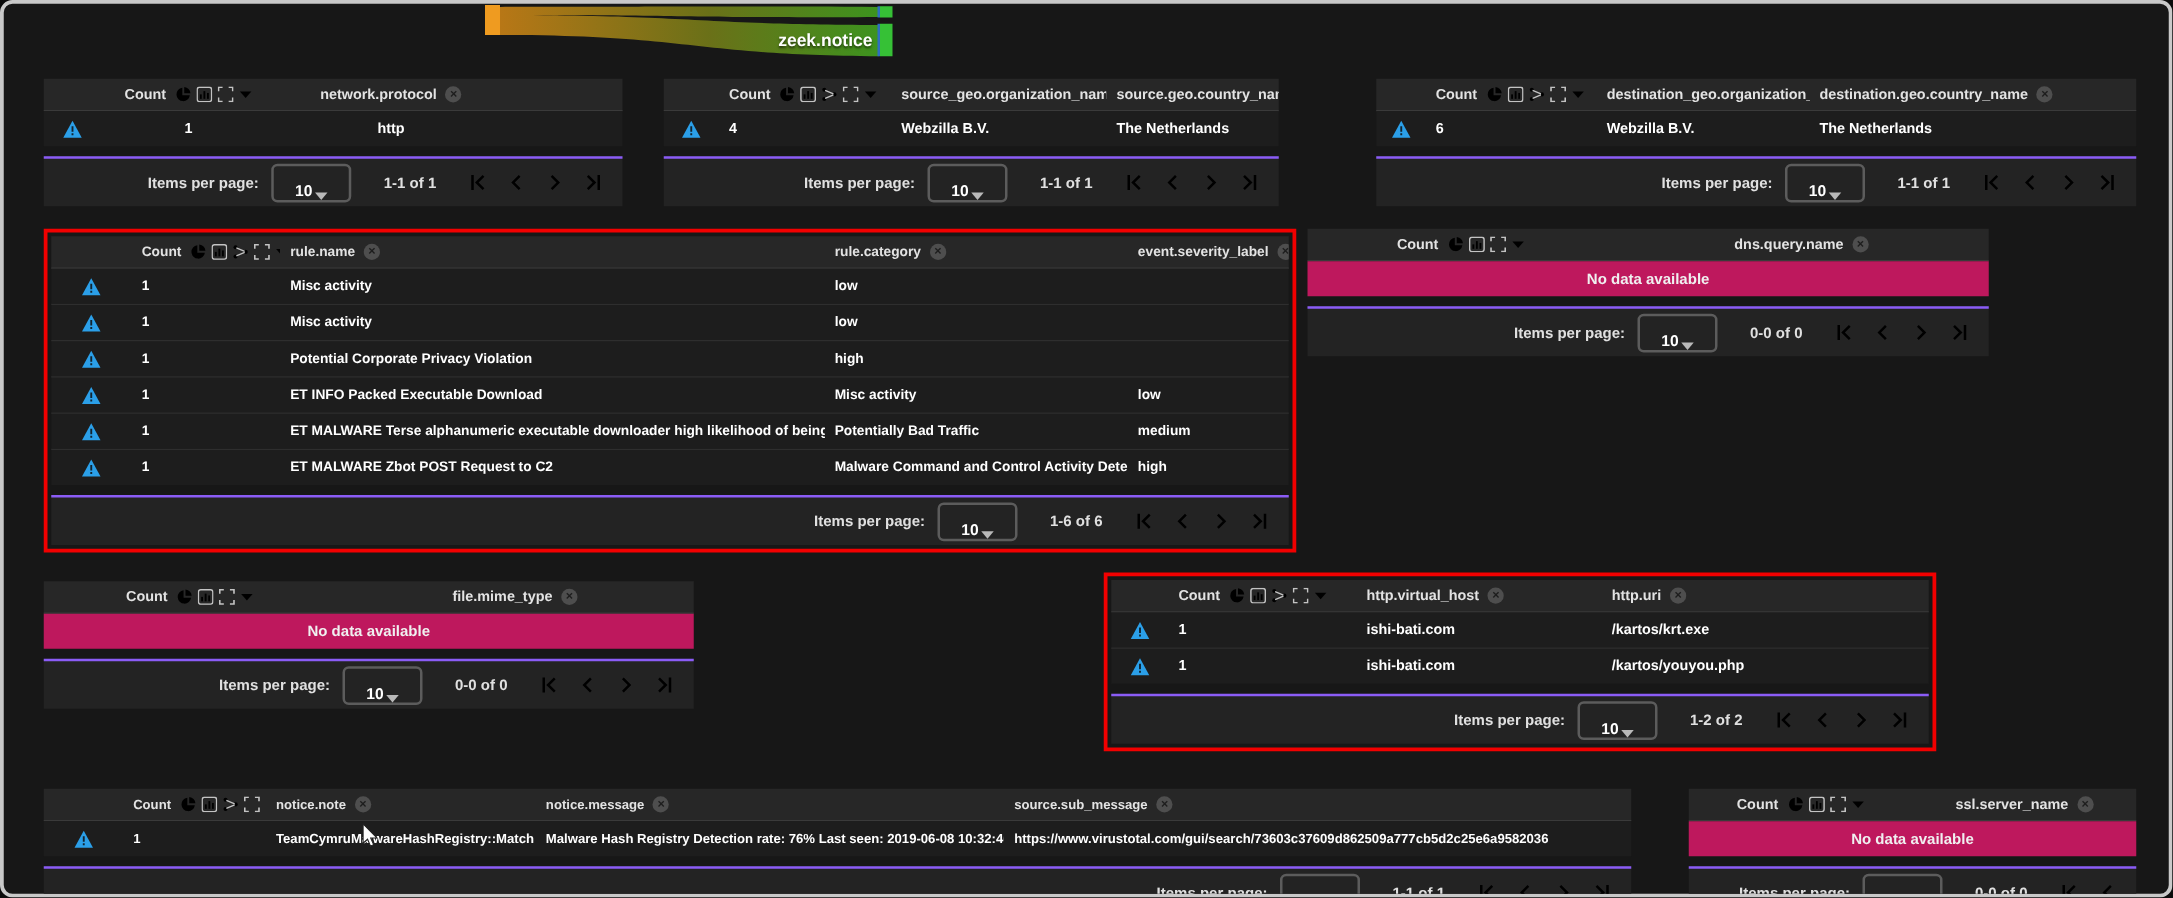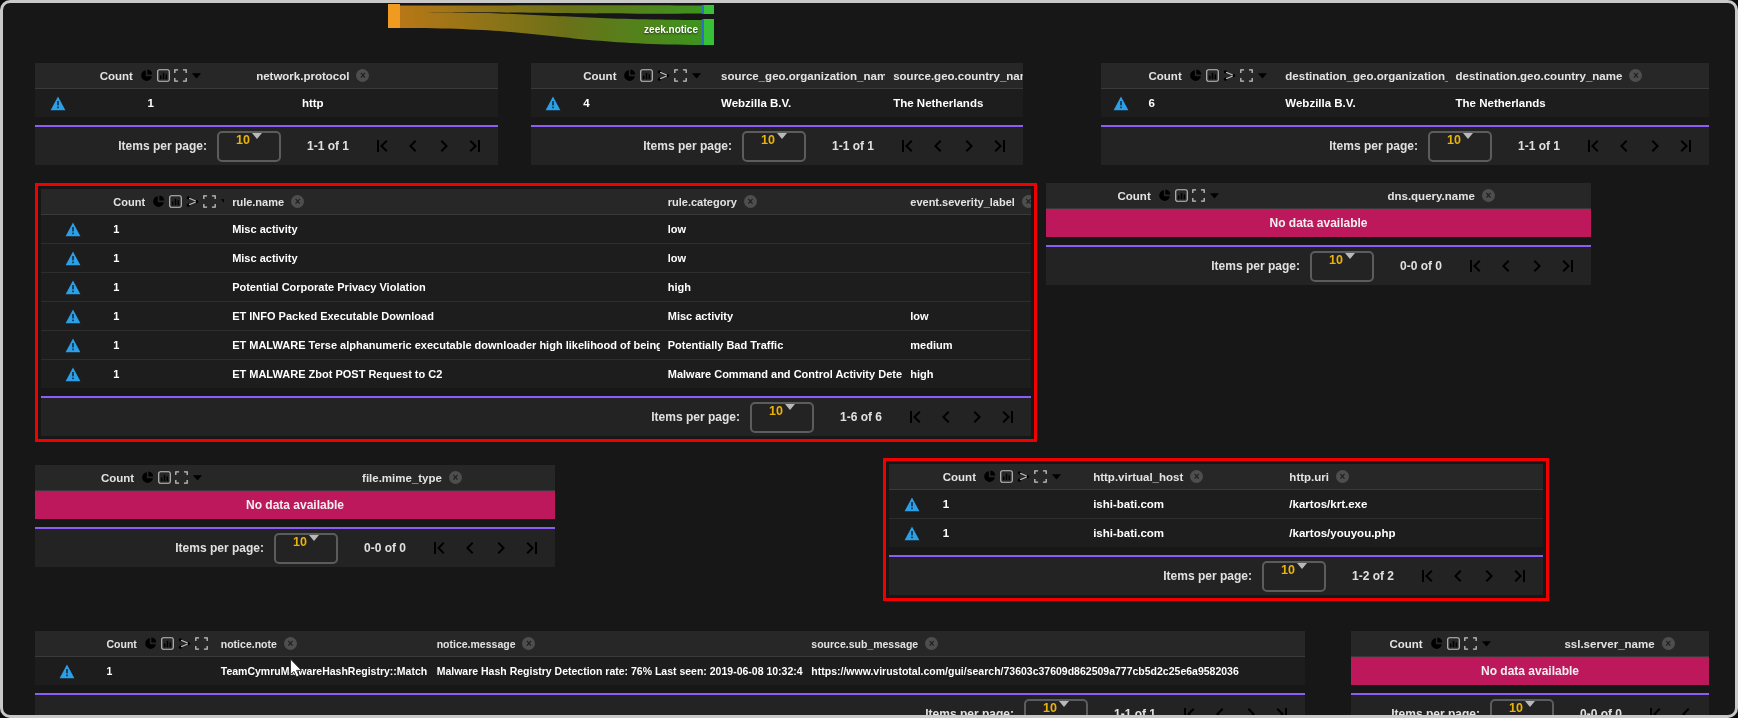--- a/index.html
+++ b/index.html
@@ -30,30 +30,30 @@
   .hicons{display:inline-flex;align-items:center;gap:4px;margin-left:7px;color:#c3c3c3;}
   .hic{width:13px;height:13px;flex:0 0 auto;}
   .hic.small{width:11px;height:8px;}
   .xc{flex:0 0 auto;width:13px;height:13px;margin-left:7px;border-radius:50%;background:#4e4e4e;color:#1d1d1d;
       font-size:10px;line-height:13px;text-align:center;font-weight:bold;}
   .warn{width:16px;height:15px;}
   .pfoot{margin-top:8px;height:38px;background:#232323;border-top:2px solid #8b5cf6;
          display:flex;align-items:center;justify-content:flex-end;
          color:#e0e0e0;font-size:12px;font-weight:bold;padding-right:14px;}
   .sel{min-width:60px;height:27px;border:2px solid #5c5c5c;border-radius:5px;margin-left:10px;
-       display:flex;align-items:flex-start;justify-content:center;gap:2px;color:#eab308;font-size:12.5px;}
+       display:flex;align-items:flex-end;justify-content:center;gap:2px;color:#ffffff;font-size:12.5px;}
   .sc{width:0;height:0;border-left:5px solid transparent;border-right:5px solid transparent;border-top:6px solid #b9b9b9;}
   .range{margin-left:26px;}
   .pg{display:flex;align-items:center;gap:13px;margin-left:24px;color:#8a8a8a;}
   .pgb{width:18px;height:18px;display:flex;align-items:center;justify-content:center;}
   .pgb svg{width:18px;height:18px;}
   .redbox{border:3px solid #f20000;padding:3px;}
   #sankey{position:absolute;left:380px;top:0;}
   #sankey-label{position:absolute;left:560px;top:21px;width:135px;text-align:right;color:#fff;
-                font-size:10px;font-weight:bold;text-shadow:0 1px 2px rgba(0,0,0,.6);}
+                font-size:14px;font-weight:bold;text-shadow:0 1px 2px rgba(0,0,0,.6);}
   #cursor{position:absolute;left:286px;top:655px;width:14px;height:21px;z-index:9;}
 </style>
 </head>
 <body>
 
 <svg width="0" height="0" style="position:absolute">
   <defs>
     <symbol id="i-pie" viewBox="0 0 16 16">
       <path d="M7.2 1.5A6.6 6.6 0 1 0 14.6 8.8H7.2z"></path>
       <path d="M9.1.7a7 7 0 0 1 6.1 6.1H9.1z"></path>

